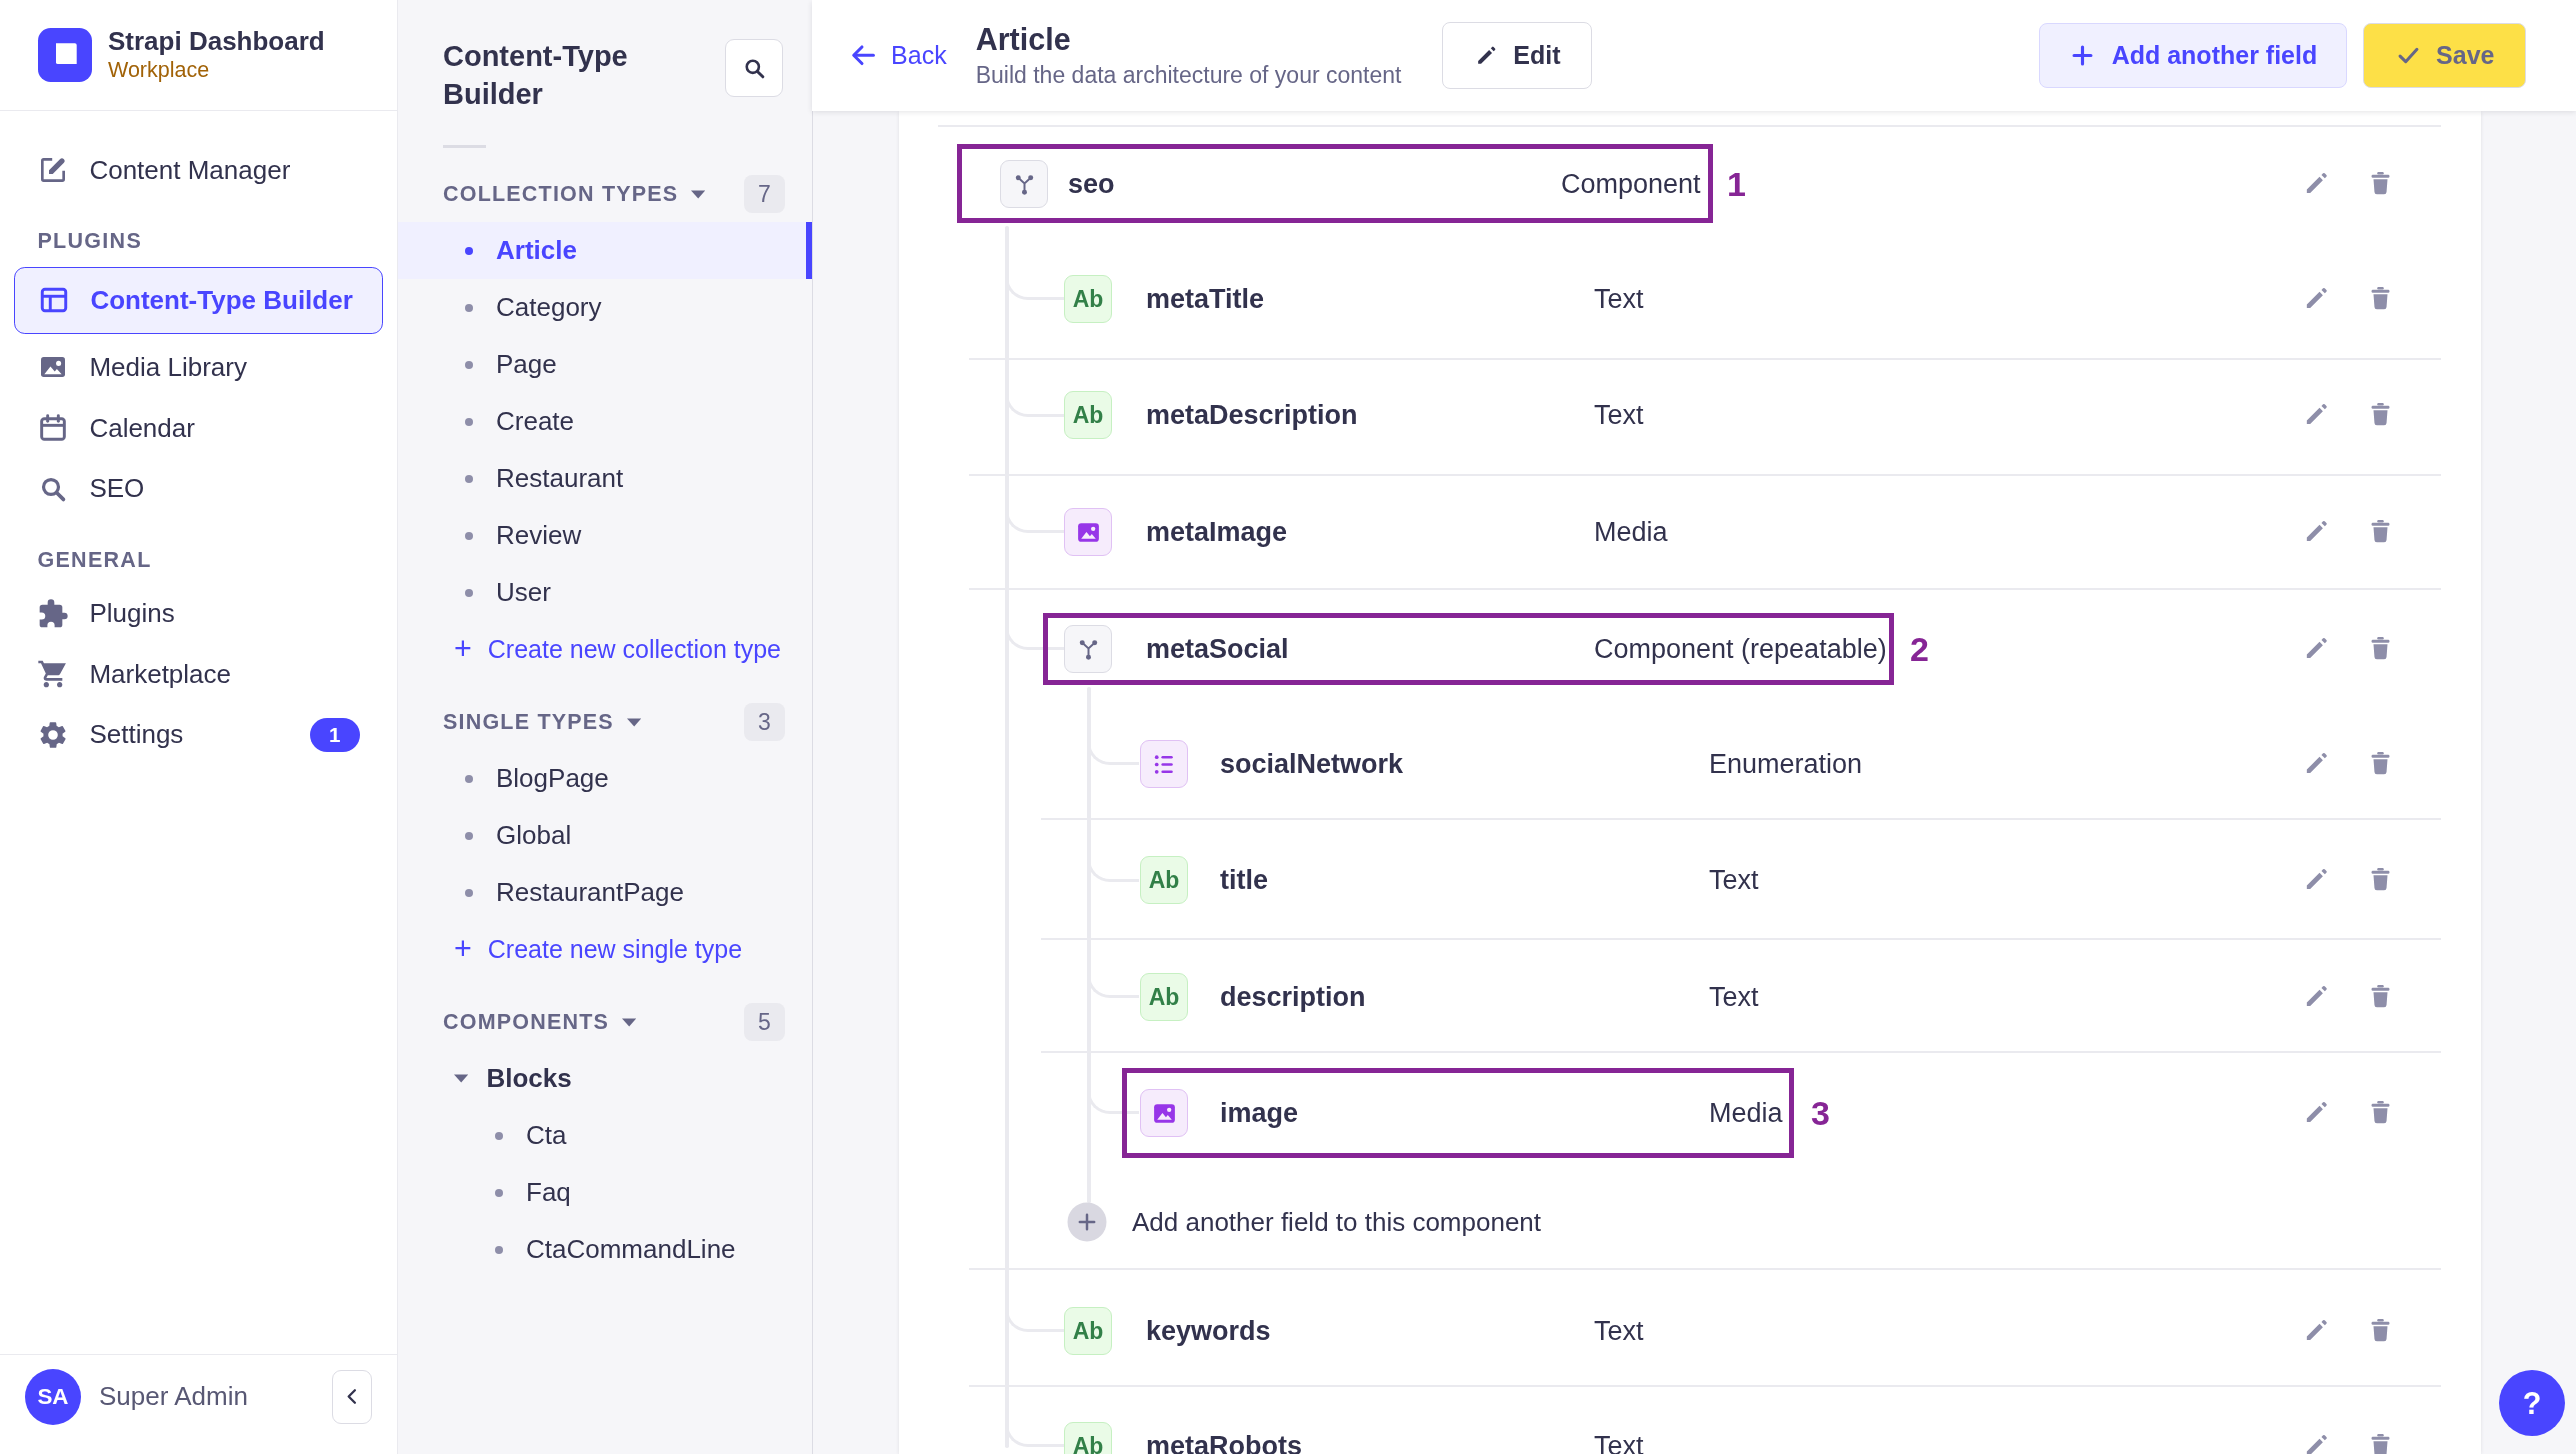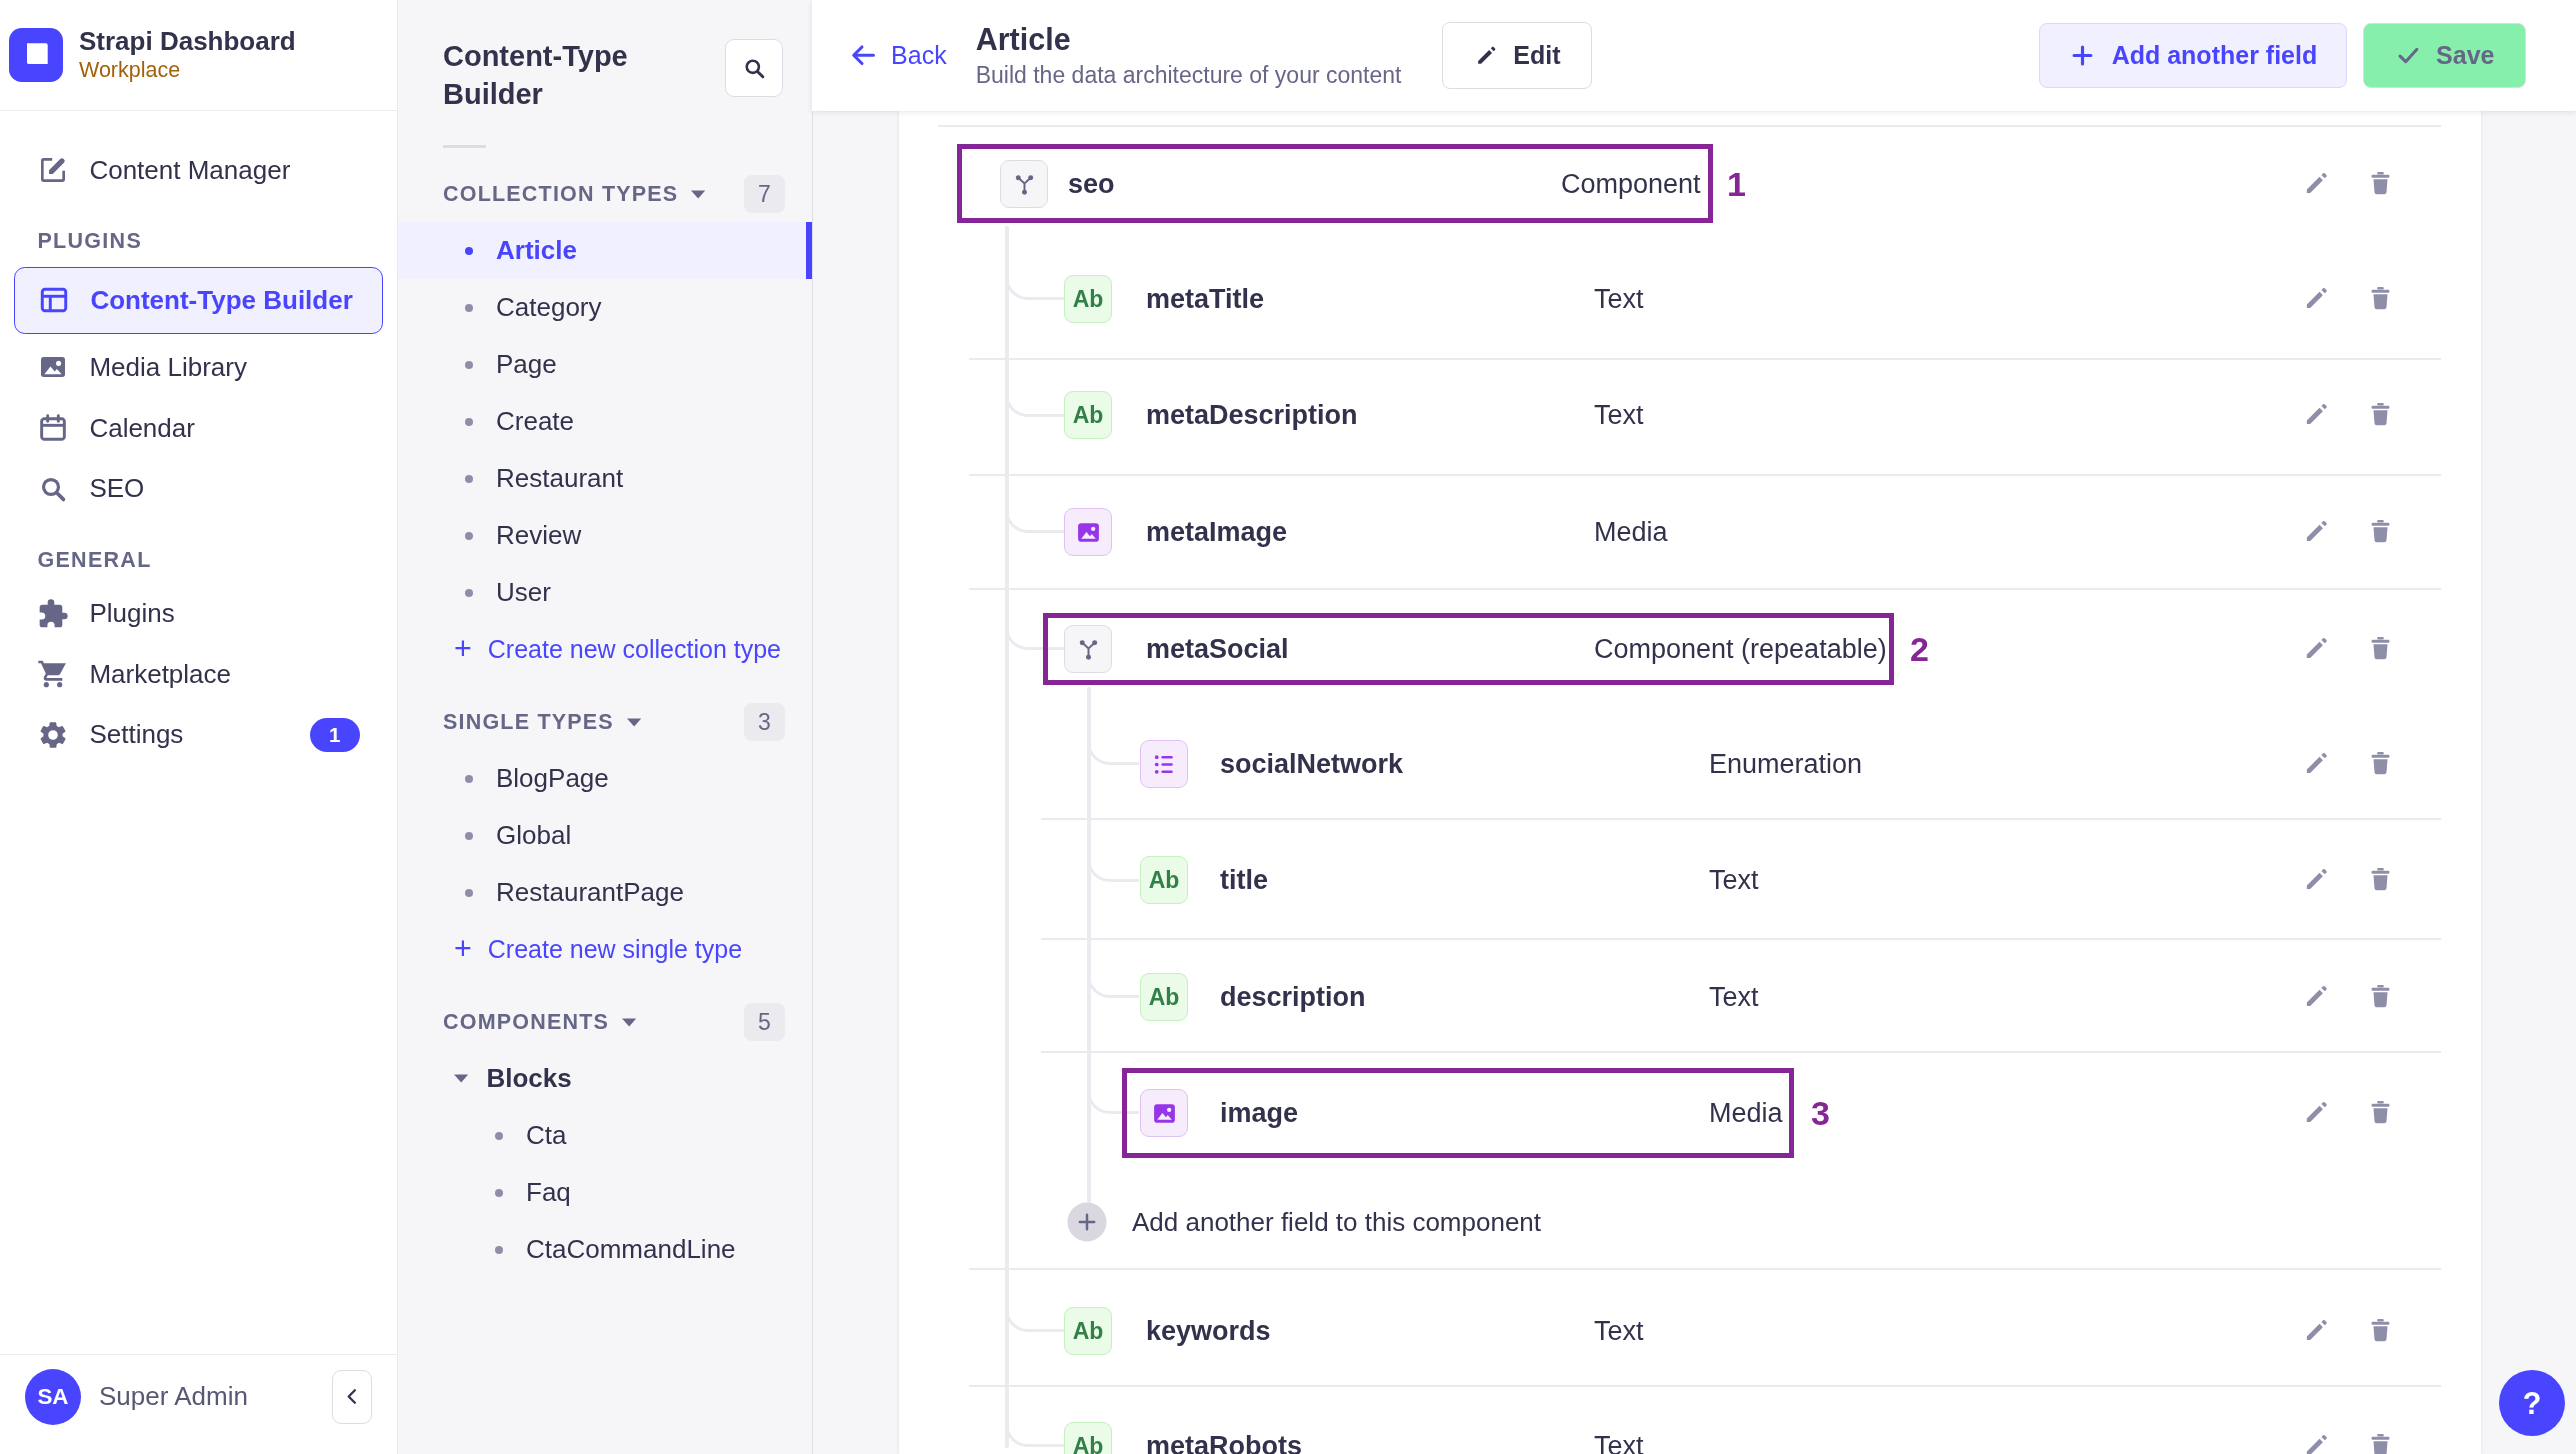--- a/index.html
+++ b/index.html
@@ -2,21 +2,21 @@
 <html style="font-size:14.4px"><head>
 <meta charset="utf-8">
 <style>
   html,body{margin:0;padding:0;background:#f6f6f9;}
   .app{position:relative;width:2576px;height:1454px;background:#f6f6f9;overflow:hidden;
        font-family:"Liberation Sans",sans-serif;color:#32324d;-webkit-font-smoothing:antialiased;}
   svg{display:block}
 
   
   .sidebar{position:absolute;left:0;top:0;bottom:0;width:398px;background:#fff;border-right:0.9px solid #eaeaef;box-sizing:border-box;}
-  .side-logo{height:111px;border-bottom:0.9px solid #eaeaef;display:flex;align-items:center;gap:16px;padding:0 9px;box-sizing:border-box;}
+  .side-logo{height:111px;border-bottom:0.9px solid #eaeaef;display:flex;align-items:center;gap:16px;padding:0 38px;box-sizing:border-box;}
   .logo-mark{width:54px;height:54px;border-radius:12.6px;background:#4945ff;position:relative;flex:0 0 auto;}
   .brand-title{font-size:26px;font-weight:bold;color:#32324d;line-height:1.2;}
   .brand-sub{font-size:21.5px;color:#a16207;line-height:1.25;}
   .side-nav{padding:30.5px 14.4px 0 14.4px;}
   .nav-item{height:57px;display:flex;align-items:center;gap:20px;padding:0 23px;border-radius:10.8px;
             font-size:26px;font-weight:500;color:#32324d;box-sizing:border-box;margin-bottom:3.6px;}
   .nav-item .nicon{width:32px;height:32px;color:#666687;flex:0 0 auto;}
   .nav-item.active{background:#f0f0ff;border:1.8px solid #4945ff;color:#4945ff;font-weight:bold;height:67px;margin:5.4px 0;}
   .nav-item.active .nicon{color:#4945ff;}
   .section-label{font-size:21.5px;font-weight:bold;letter-spacing:1.3px;color:#666687;margin:30.5px 0 12.6px 23px;}
@@ -48,21 +48,21 @@
 
   
   .main-header{position:absolute;left:812px;right:0;top:0;height:111px;background:#fff;box-shadow:0 1.8px 5.4px rgba(33,33,52,.12);z-index:5;display:flex;align-items:center;box-sizing:border-box;}
   .back-link{display:flex;align-items:center;gap:12.6px;color:#4945ff;font-size:25px;font-weight:500;margin-left:36px;}
   .title-block{margin-left:29px;}
   .page-title{font-size:30.5px;font-weight:bold;color:#32324d;line-height:1.15;}
   .page-sub{font-size:23px;color:#666687;margin-top:5.4px;}
   .edit-btn{margin-left:41px;height:65px;padding:0 30.5px;background:#fff;border:0.9px solid #dcdce4;border-radius:8px;display:flex;align-items:center;gap:14.4px;font-size:25px;font-weight:600;color:#32324d;}
   .hdr-right{margin-left:auto;display:flex;align-items:center;gap:16px;margin-right:50px;}
   .add-field-btn{height:63px;padding:0 29px;background:#f0f0ff;border:0.9px solid #d9d8ff;border-radius:8px;display:flex;align-items:center;gap:16px;font-size:25px;font-weight:600;color:#4945ff;}
-  .save-btn{height:63px;padding:0 30.5px;background:#86efac;border:0.9px solid #dcdce4;border-radius:8px;display:flex;align-items:center;gap:14.4px;font-size:25px;font-weight:600;color:#666687;}
+  .save-btn{height:63px;padding:0 30.5px;background:#fde047;border:0.9px solid #dcdce4;border-radius:8px;display:flex;align-items:center;gap:14.4px;font-size:25px;font-weight:600;color:#666687;}
 
   
   .main-card{position:absolute;left:899px;top:111px;width:1582px;bottom:0;background:#fff;box-shadow:0 0.9px 3.6px rgba(33,33,52,.1);overflow:hidden;}
   .divider{position:absolute;height:1.8px;background:#eaeaef;}
   .tree-line{position:absolute;width:3.6px;background:#eaeaef;border-radius:1.8px;}
   .tree-elbow{position:absolute;border-left:3.6px solid #eaeaef;border-bottom:3.6px solid #eaeaef;border-bottom-left-radius:23px;box-sizing:border-box;}
   .frow{position:absolute;left:0;right:0;height:0;}
   .fbadge{position:absolute;width:48px;height:48px;border-radius:9px;box-sizing:border-box;display:flex;align-items:center;justify-content:center;transform:translateY(-50%);}
   .fbadge.b-text{background:#eafbe7;border:0.9px solid #c6f0c2;color:#328048;font-size:23px;font-weight:bold;}
   .fbadge.b-comp{background:#f6f6f9;border:0.9px solid #dcdce4;color:#666687;}

